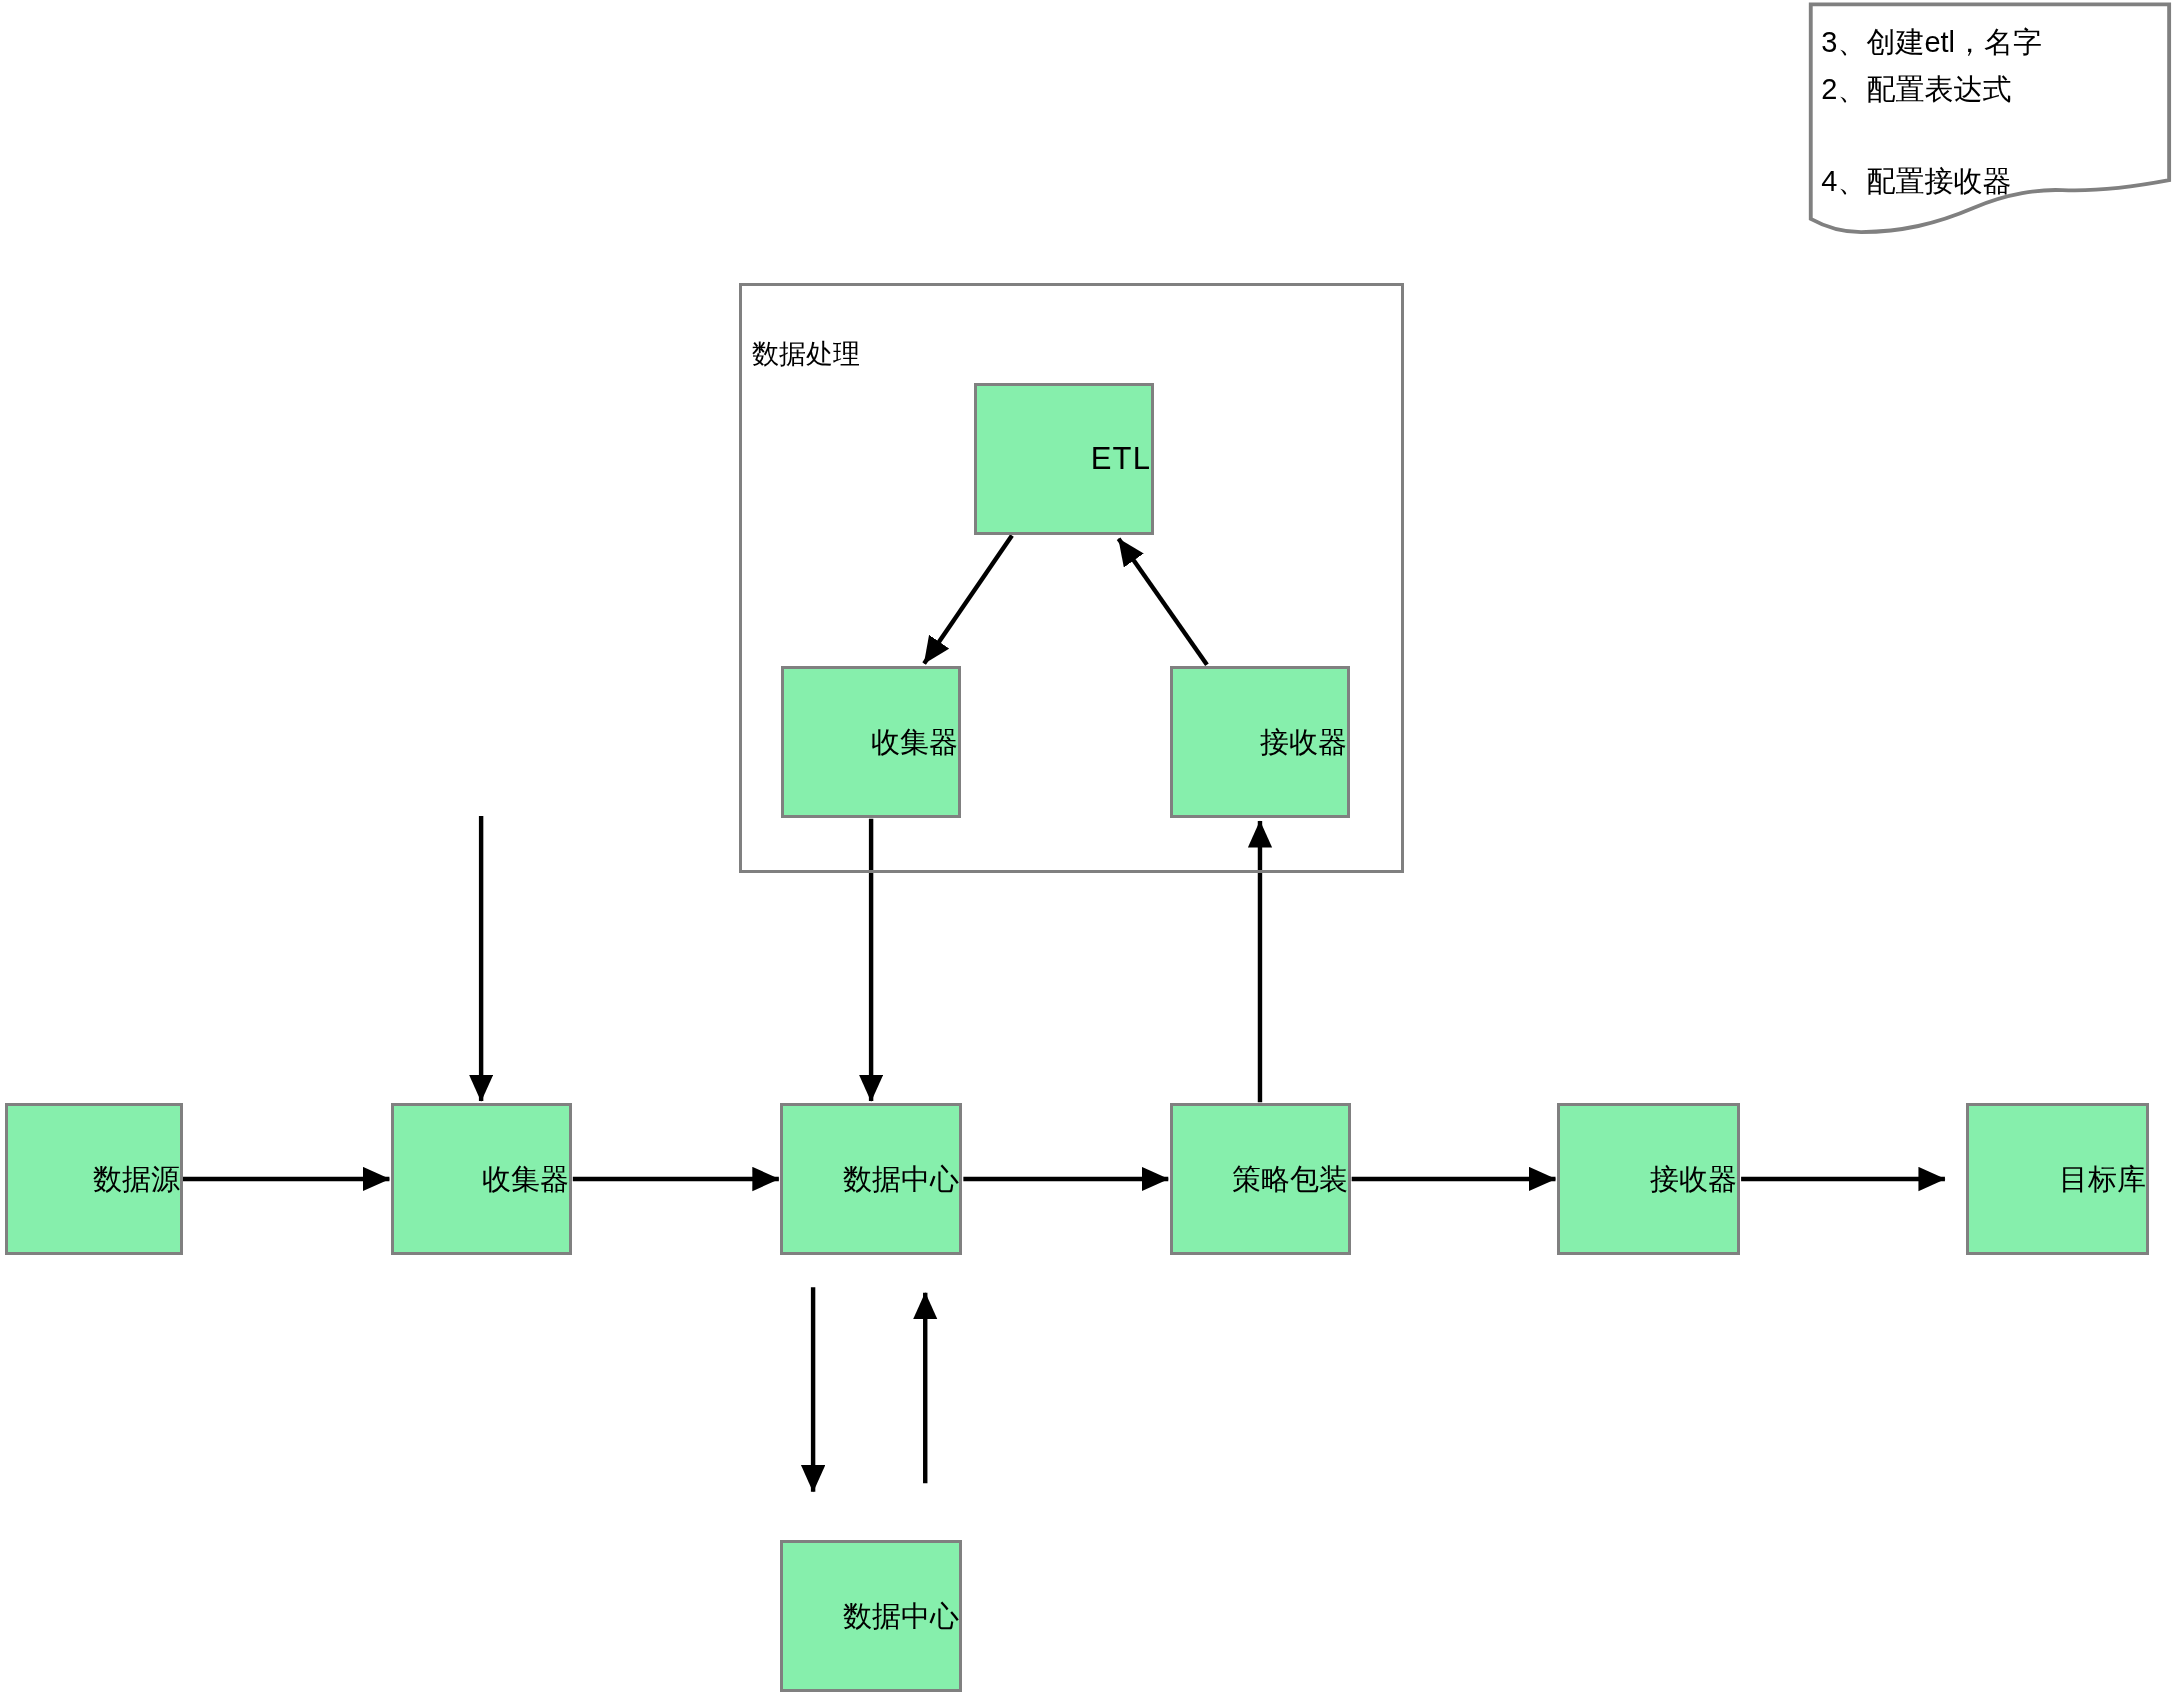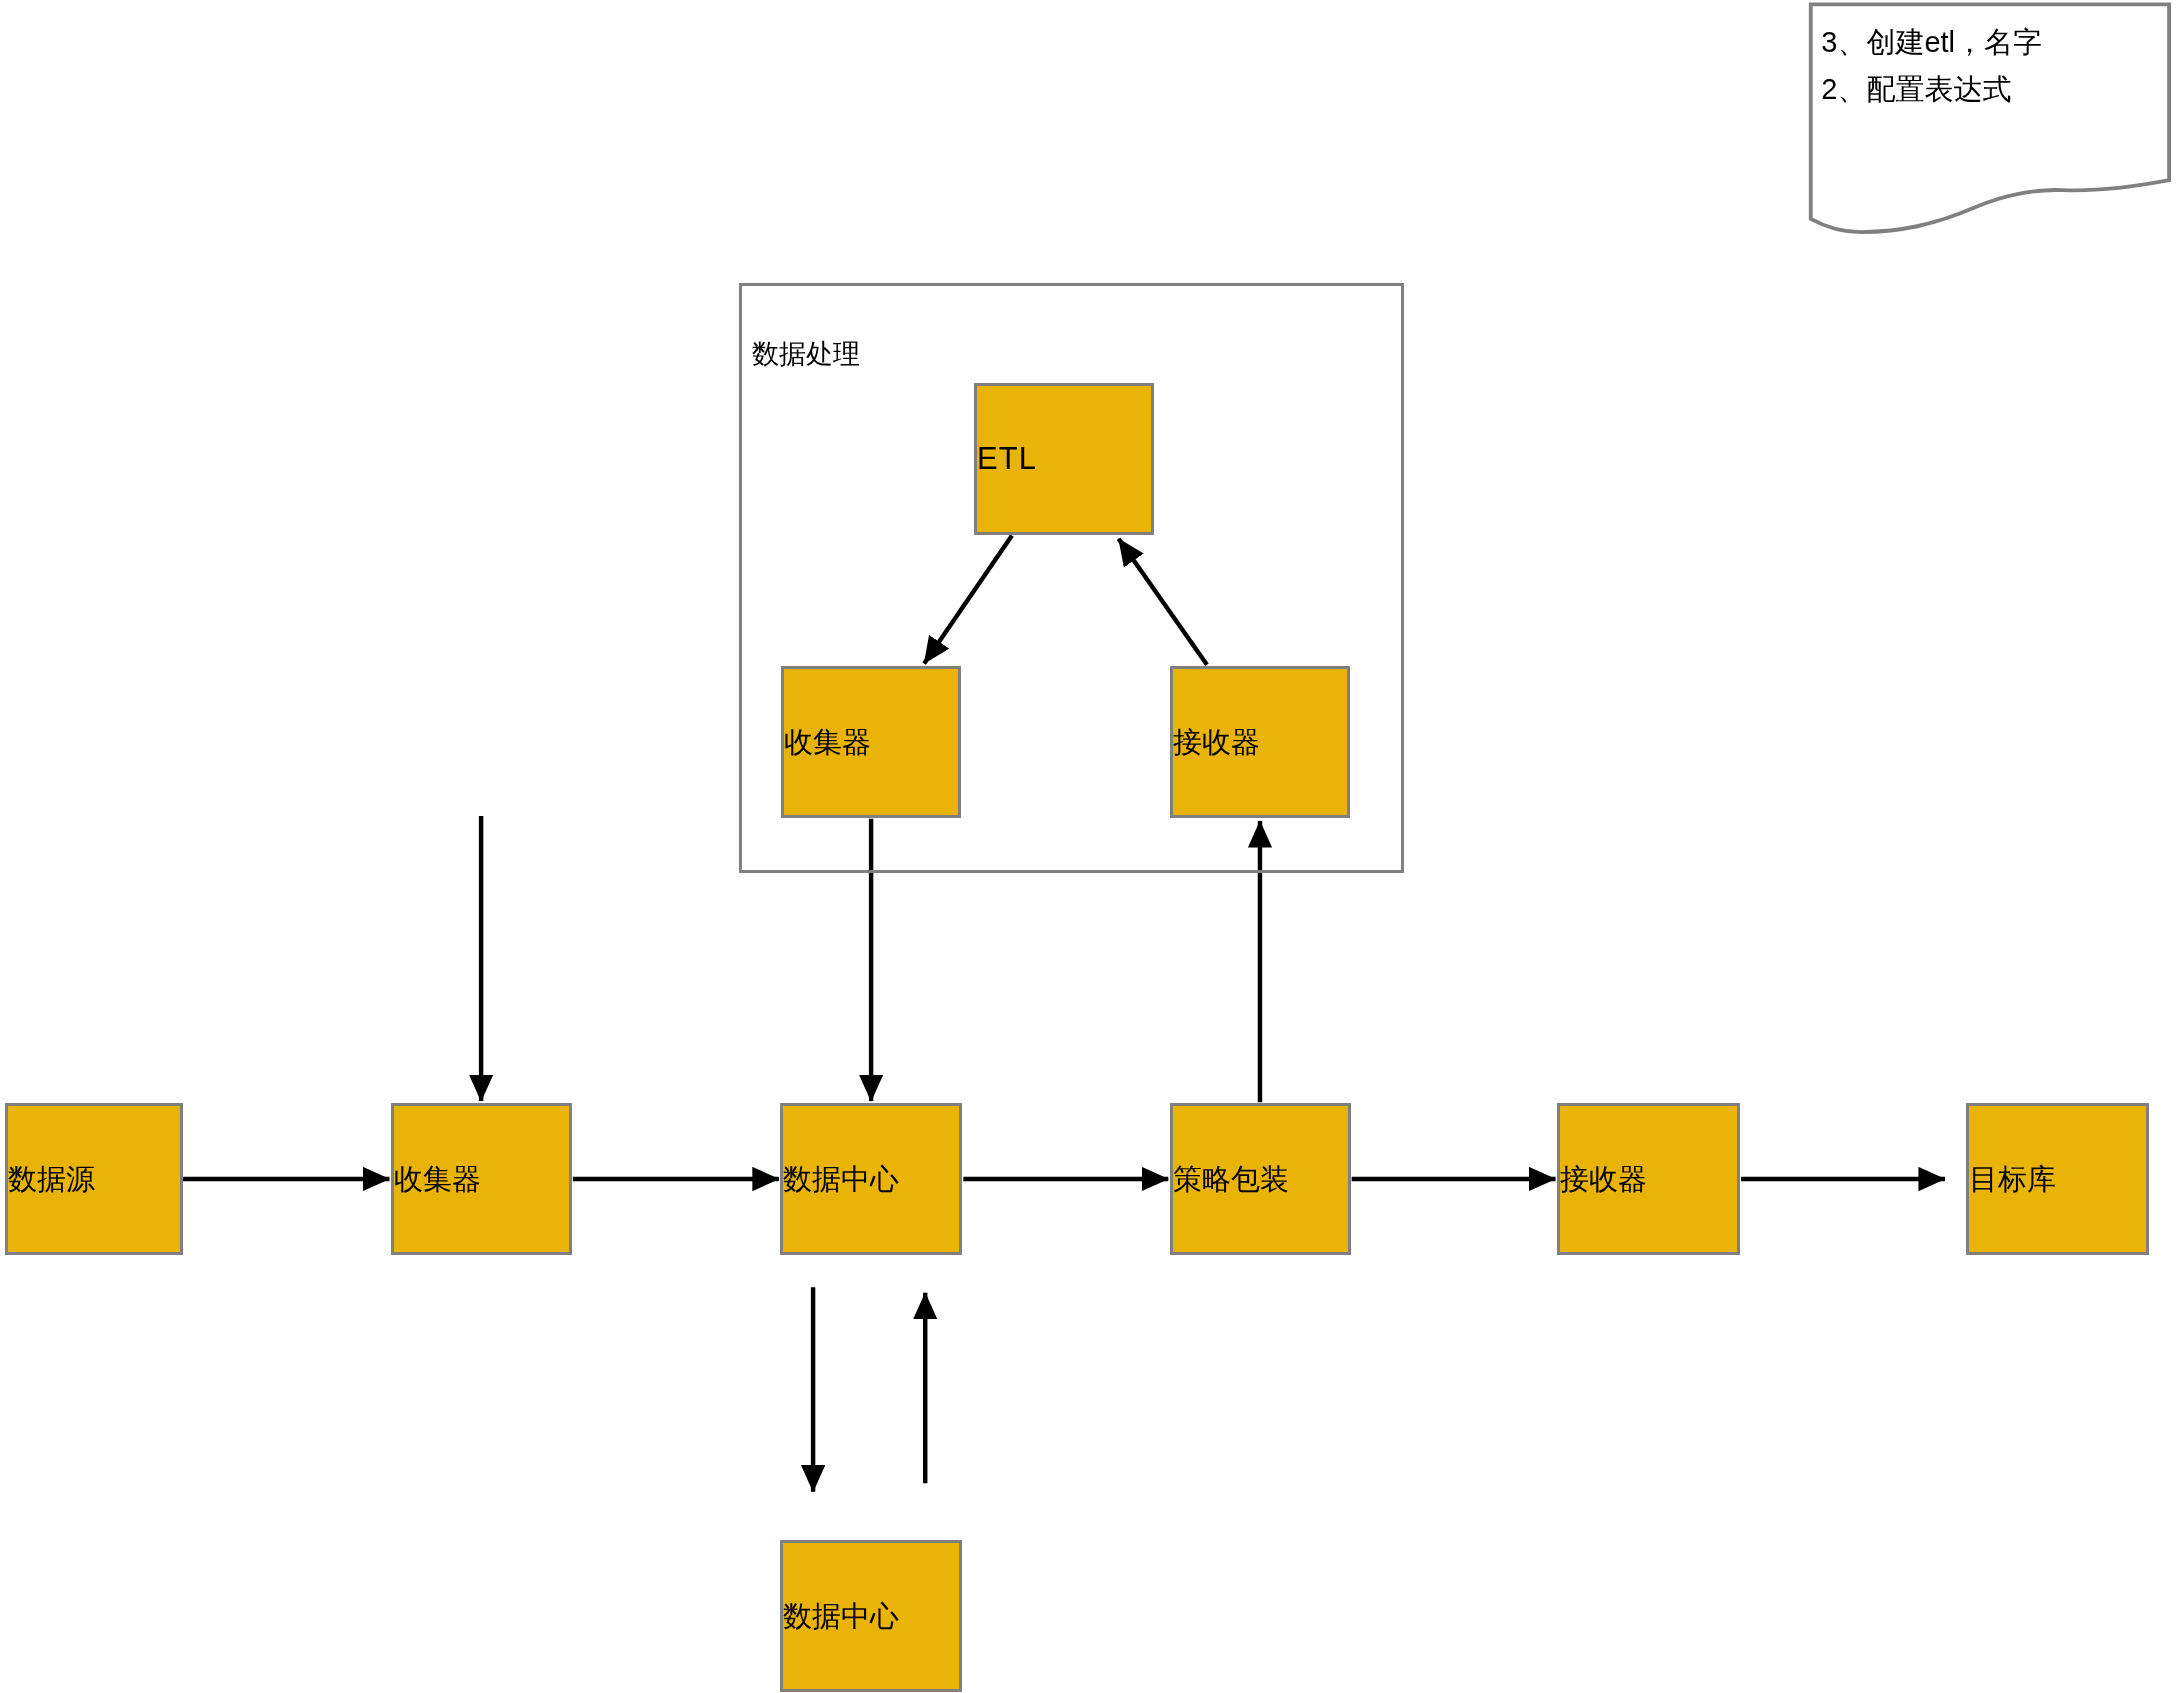--- a/index.html
+++ b/index.html
@@ -1,20 +1,20 @@
 <!DOCTYPE html>
 <html style="font-size:8.8px"><head>
 <meta charset="utf-8">
 <style>
   html,body{margin:0;padding:0;background:#ffffff;}
   .canvas{position:relative;width:2183px;height:1694px;background:#ffffff;overflow:hidden;
           font-family:"Liberation Sans","DejaVu Sans",sans-serif;color:#000;}
   .edges-layer{position:absolute;left:0;top:0;width:2183px;height:1694px;}
-  .node{position:absolute;box-sizing:border-box;border:3.9px solid #808080;background:#eab308;
-        display:flex;align-items:center;justify-content:flex-start;
+  .node{position:absolute;box-sizing:border-box;border:3.9px solid #808080;background:#86efac;
+        display:flex;align-items:center;justify-content:flex-end;
         font-size:29px;line-height:1.2;white-space:nowrap;}
   .node-etl{font-size:31px;letter-spacing:1.1px;}
   .dashed{border-style:dashed;}
   .group-box{position:absolute;box-sizing:border-box;border:3.9px solid #808080;background:transparent;}
   .group-label{position:absolute;font-size:27px;white-space:nowrap;margin-top:35px;}
   .note-wrap{position:absolute;left:1808px;top:1.7px;width:365px;height:238px;}
   .note-shape{position:absolute;left:0;top:0;}
   .note-line{position:absolute;left:13.3px;width:331px;height:46px;line-height:46px;
              font-size:29px;white-space:nowrap;}
   
@@ -99,16 +99,17 @@
   <div class="note-wrap">
     <svg class="note-shape" width="365" height="238" viewBox="0 0 660 430" xmlns="http://www.w3.org/2000/svg">
       <path d="M 5,4 H 653 V 322
                C 600,332 530,343 460,340
                C 420,338 360,346 300,372
                C 230,402 170,415 96,416
                C 62,416 32,407 5,392 Z" fill="#ffffff" stroke="#808080" stroke-width="7"></path>
     </svg>
     <div class="note-line" style="top:17px">3、创建etl，名字</div>
     <div class="note-line" style="top:64px">2、配置表达式</div>
+    <div class="note-line" style="top:156px">4、配置接收器</div>
   </div>
 
 </div>
 
 
 </body></html>

